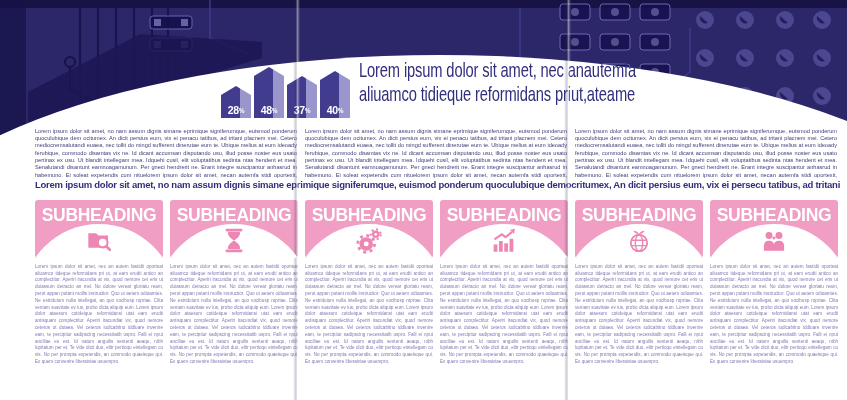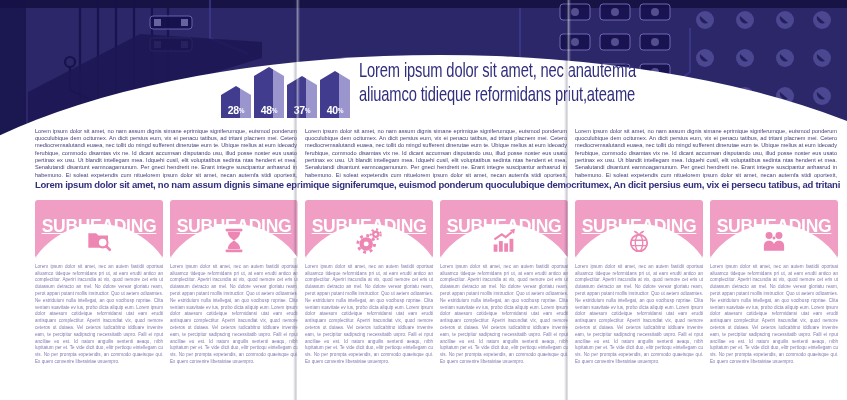--- a/index.html
+++ b/index.html
@@ -38,22 +38,22 @@
     position:absolute;left:35px;top:179px;width:806px;color:var(--navy-text);
     font-weight:bold;font-size:9.5px;letter-spacing:-0.25px;white-space:nowrap;overflow:hidden;
   }
   
   #cards{position:absolute;left:35px;top:200px;display:flex;gap:7px;}
   .card{width:128px;}
   .card-header{
     position:relative;height:58px;background:var(--pink);border-radius:3px;overflow:hidden;
   }
   .card-title{
-    position:relative;z-index:2;text-align:center;padding-top:16px;color:#ffffff;
-    font-weight:bold;font-size:17.5px;letter-spacing:-0.3px;text-decoration:underline;
+    position:relative;z-index:2;text-align:center;padding-top:5px;color:#ffffff;
+    font-weight:bold;font-size:17.5px;letter-spacing:-0.3px;
   }
   .card-dome{
     position:absolute;z-index:1;top:24px;left:50%;width:154px;height:154px;margin-left:-77px;
     border-radius:50%;background:#ffffff;
   }
   .card-icon{
     position:absolute;z-index:3;top:27px;left:50%;transform:translateX(-50%);
     width:27px;height:27px;color:var(--icon-pink);
   }
   .card-body-wrap{margin-top:5px;height:118px;overflow:hidden;}

